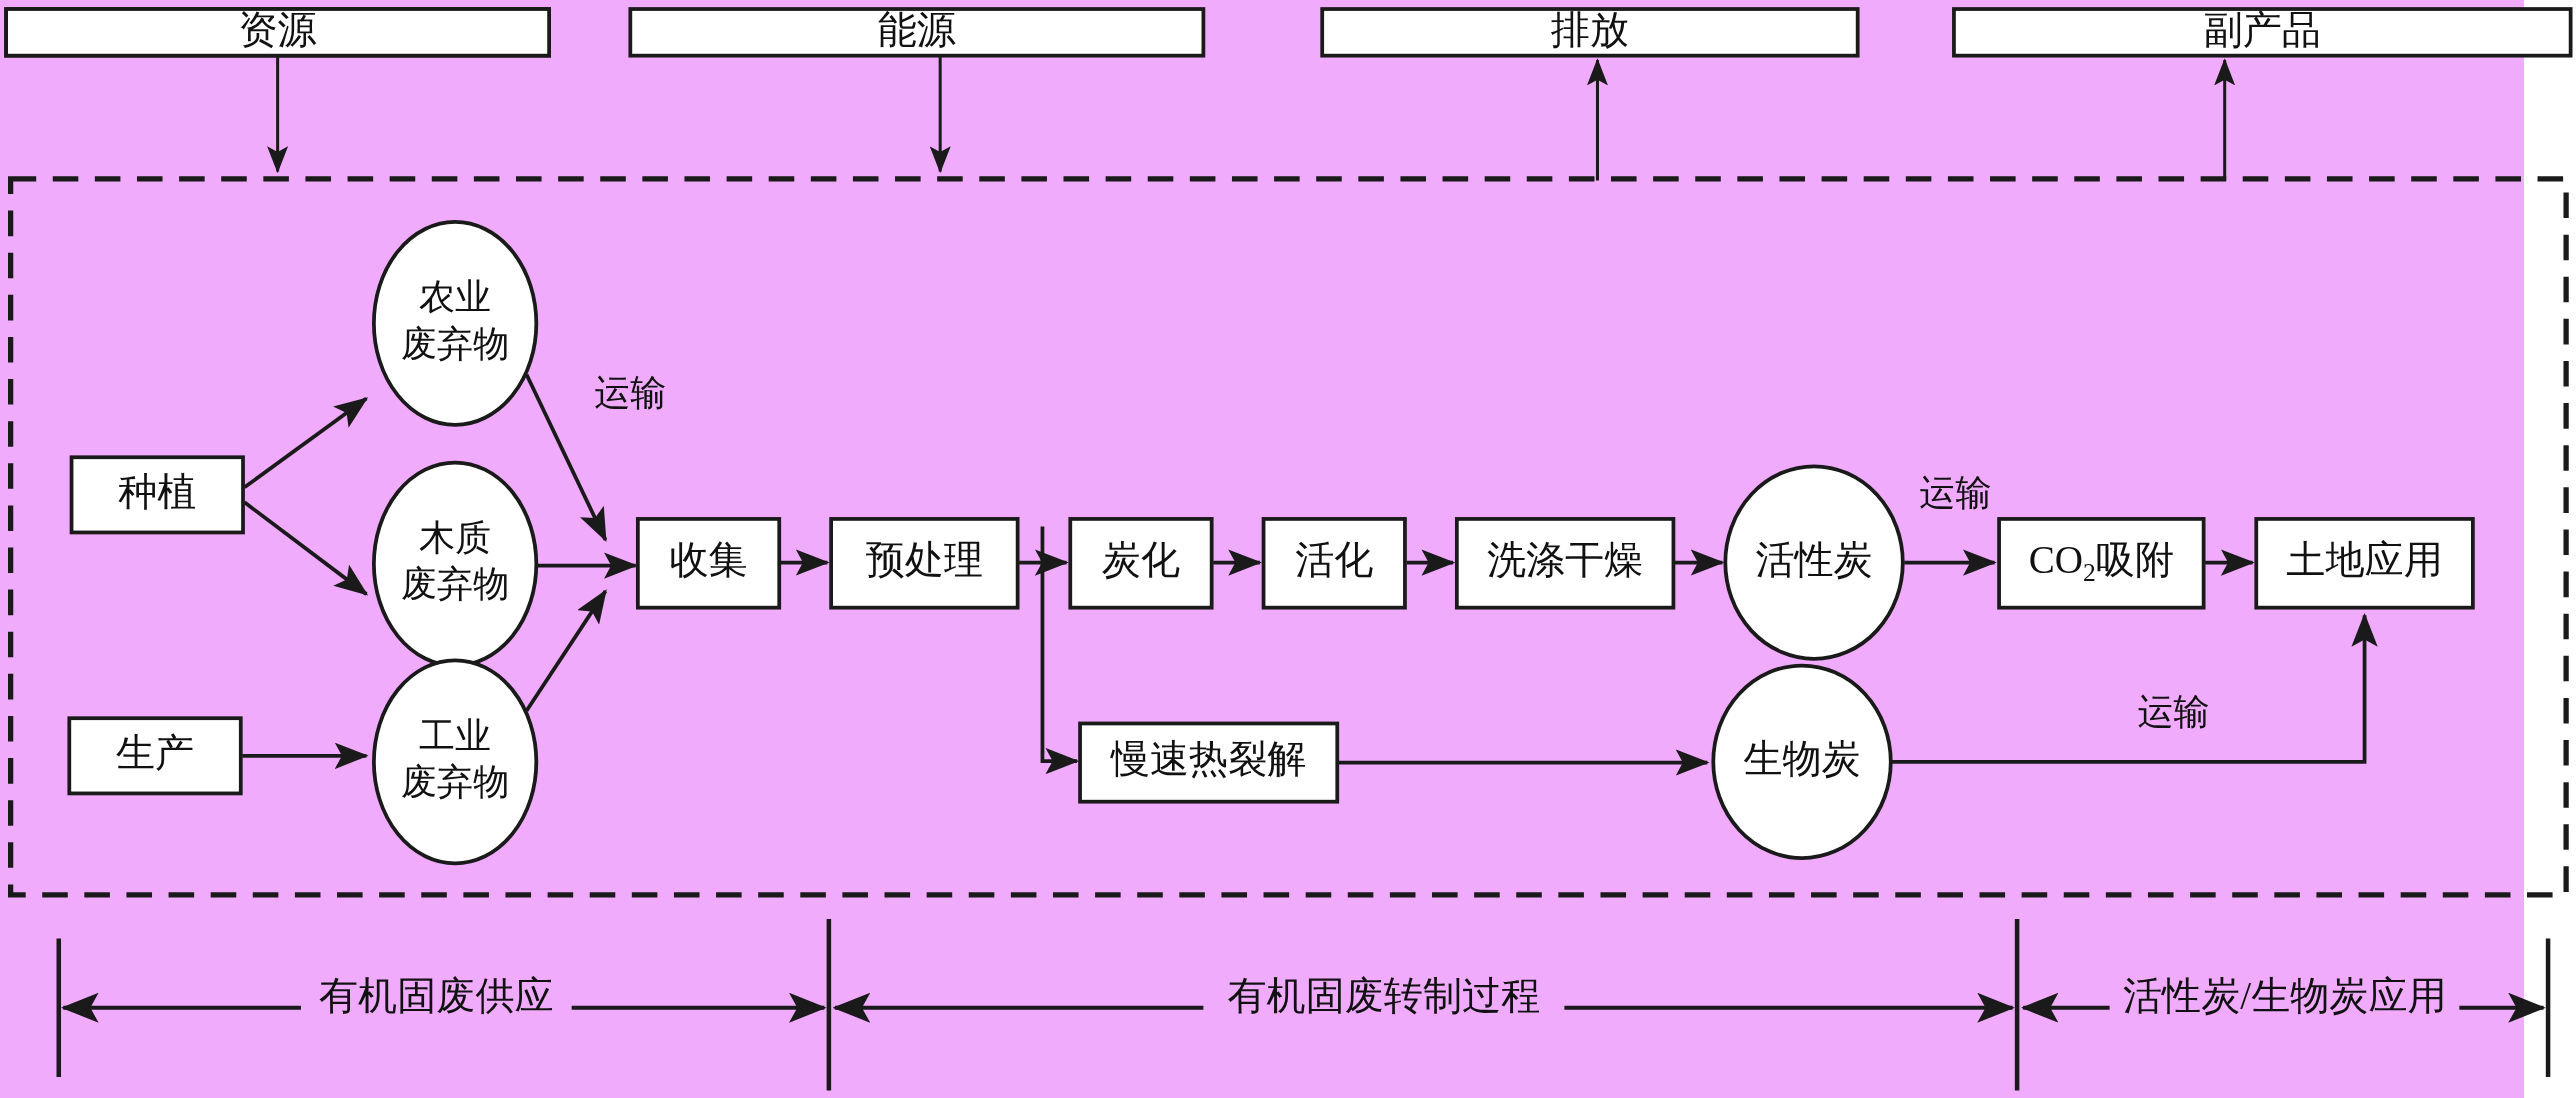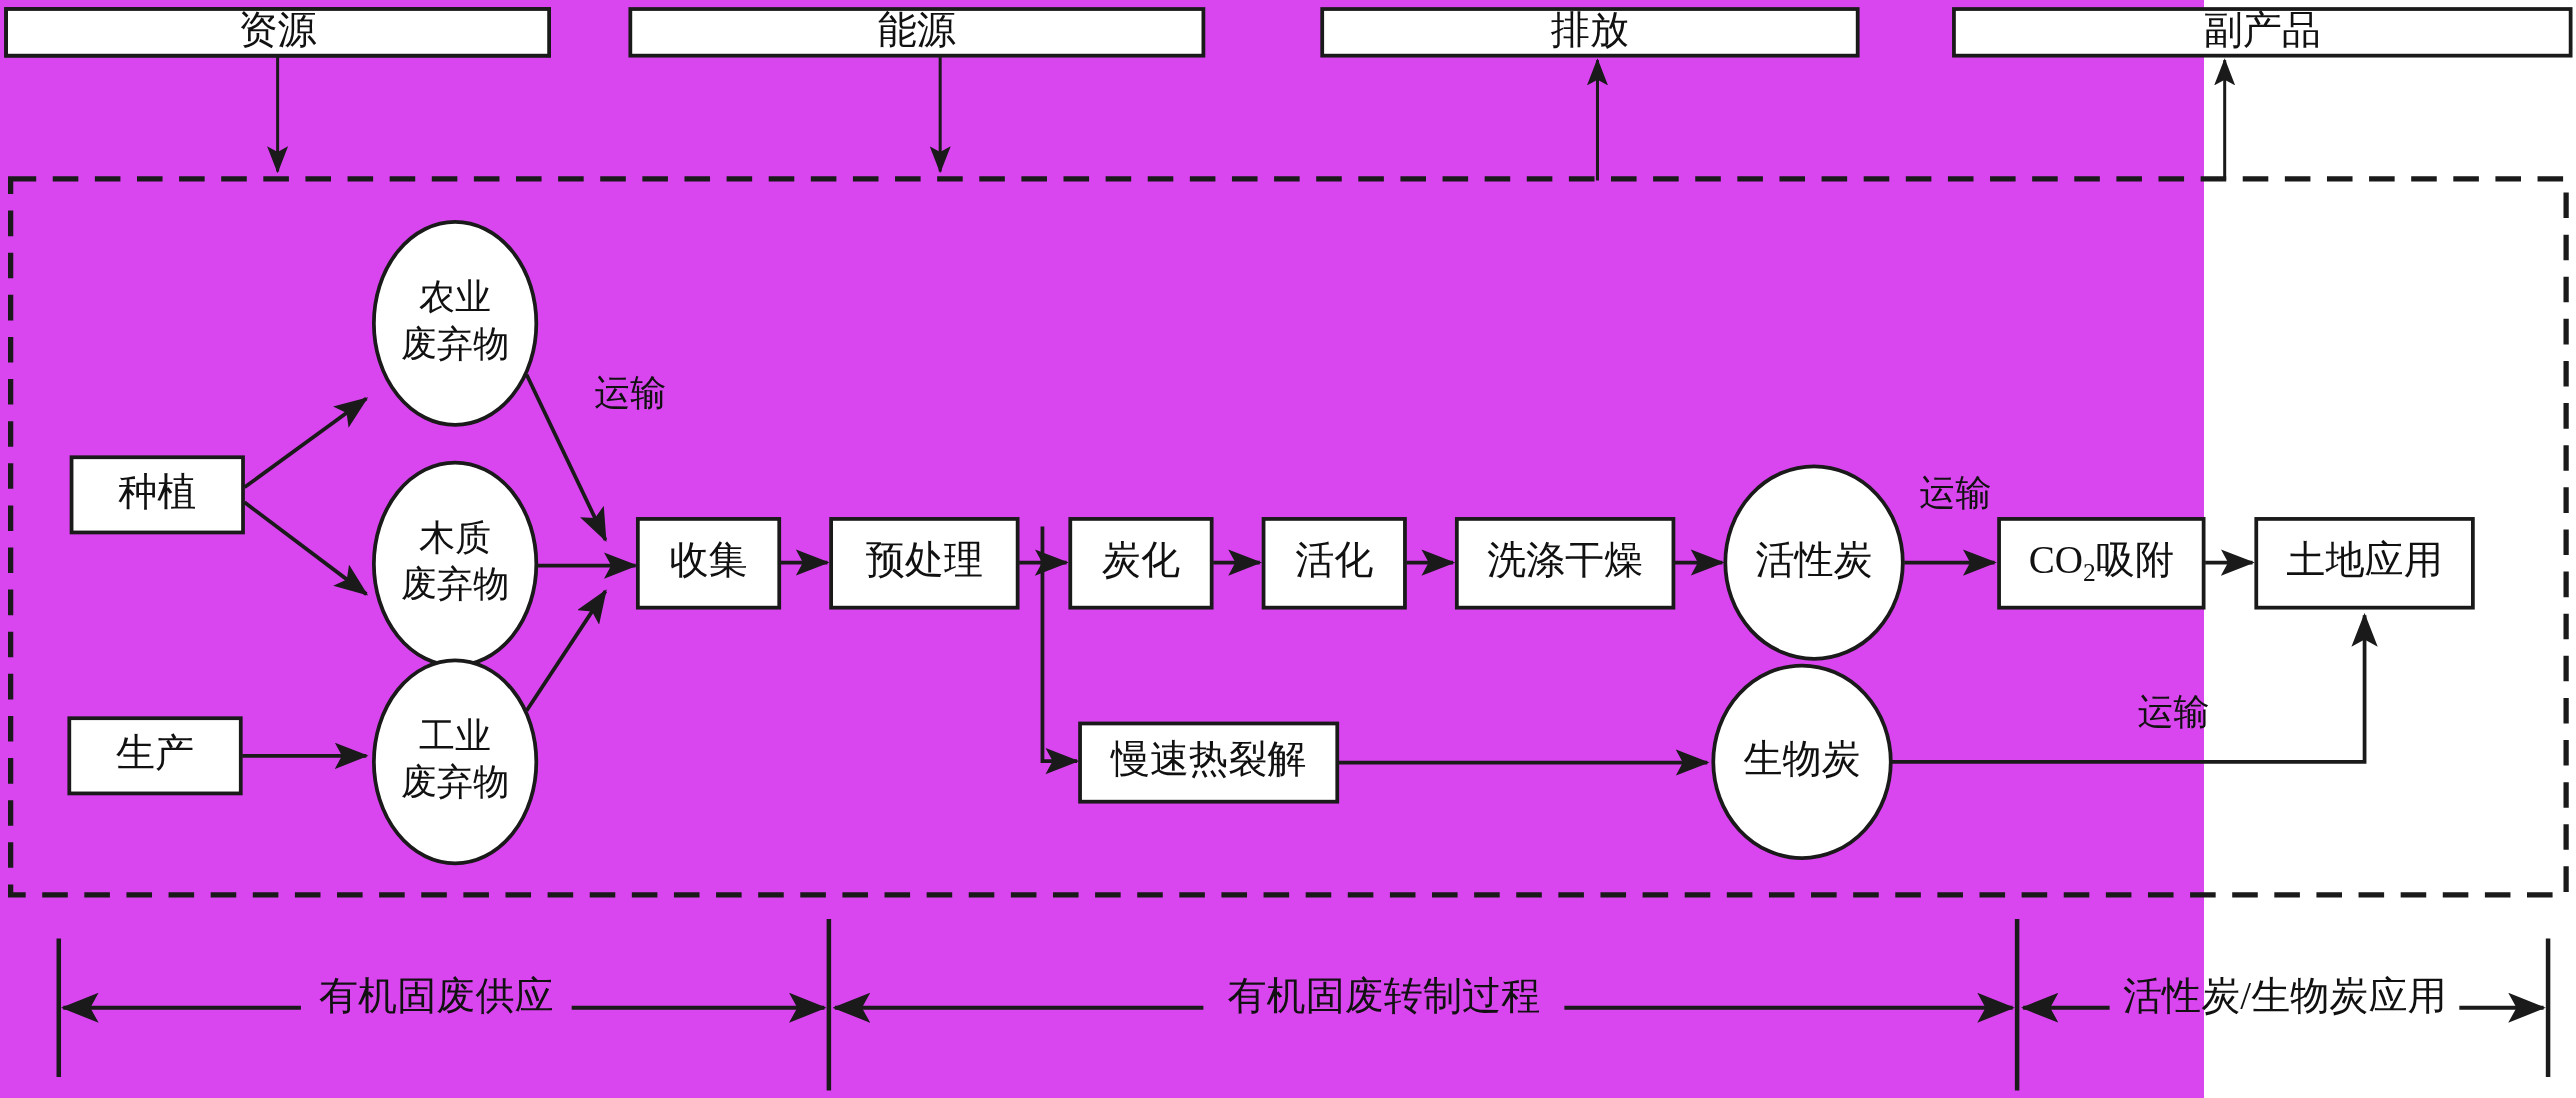--- a/index.html
+++ b/index.html
@@ -9,23 +9,23 @@
     background: #ffffff;
   }
   body {
     width: 2576px;
     height: 1098px;
     font-family: "Liberation Serif", "DejaVu Serif", serif;
     overflow: hidden;
   }
   #diagram-root {
     position: relative;
-    width: 2204px;
+    width: 2524px;
     height: 1098px;
-    background: #d946ef;
+    background: #f0abfc;
   }
   svg.flowchart {
     display: block;
     width: 2576px;
     height: 1098px;
   }
   .node-rect {
     fill: #ffffff;
     stroke: #1a1a1a;
     stroke-width: 5;

